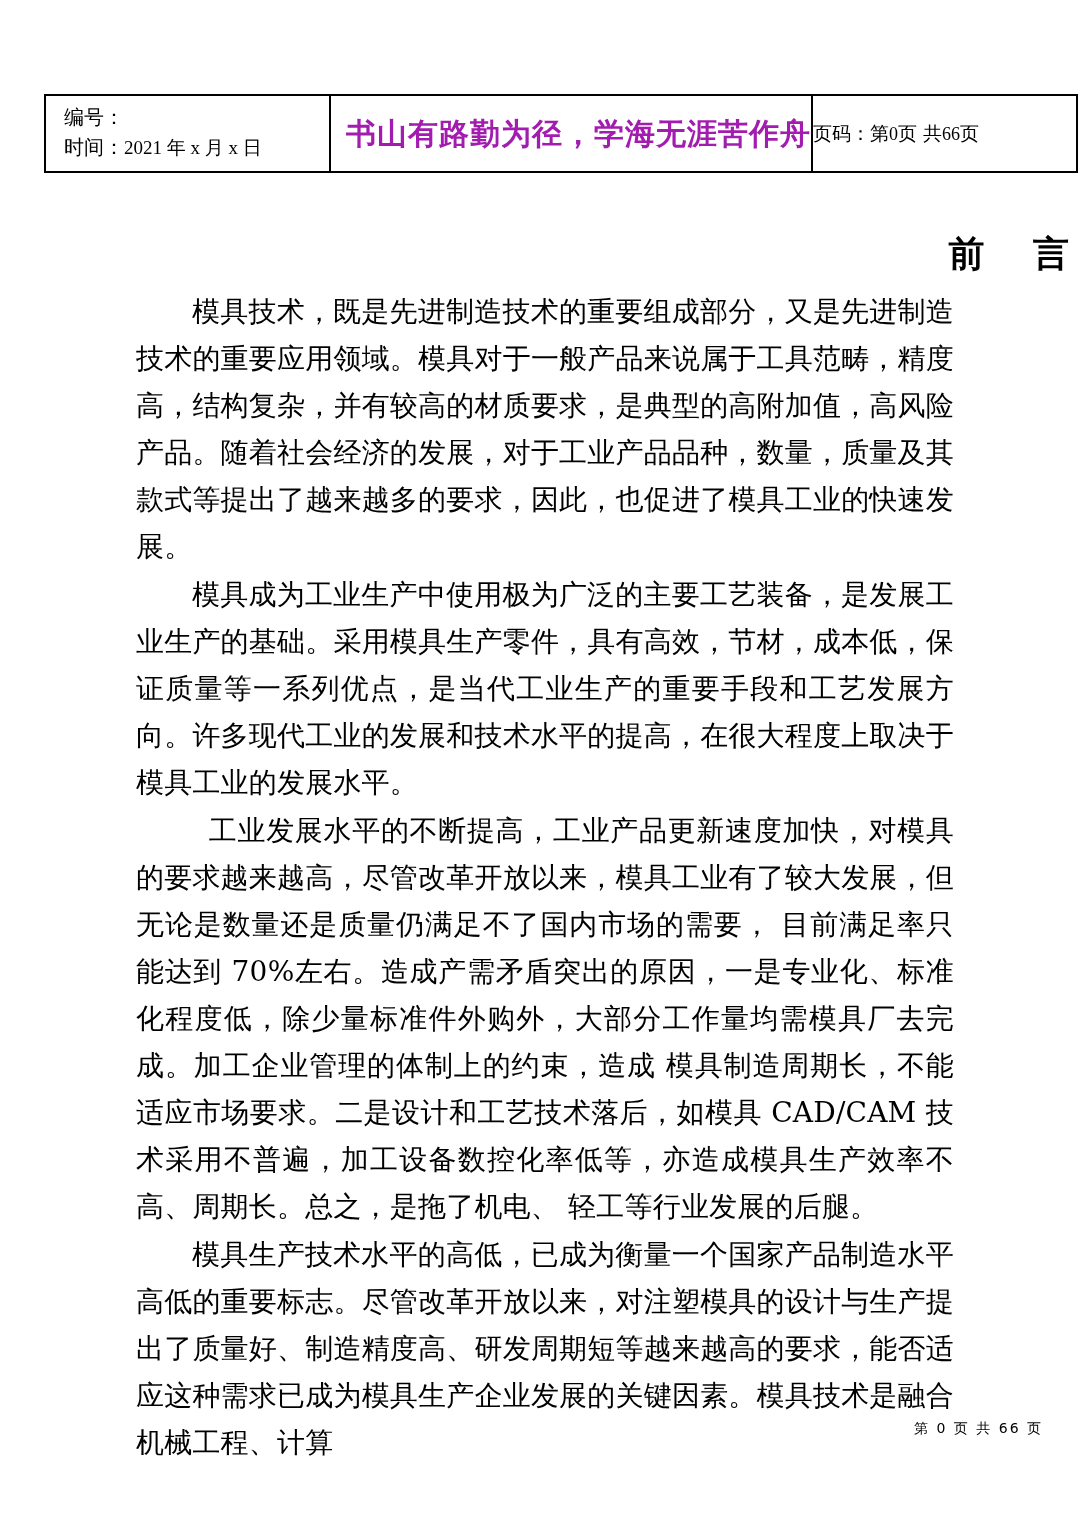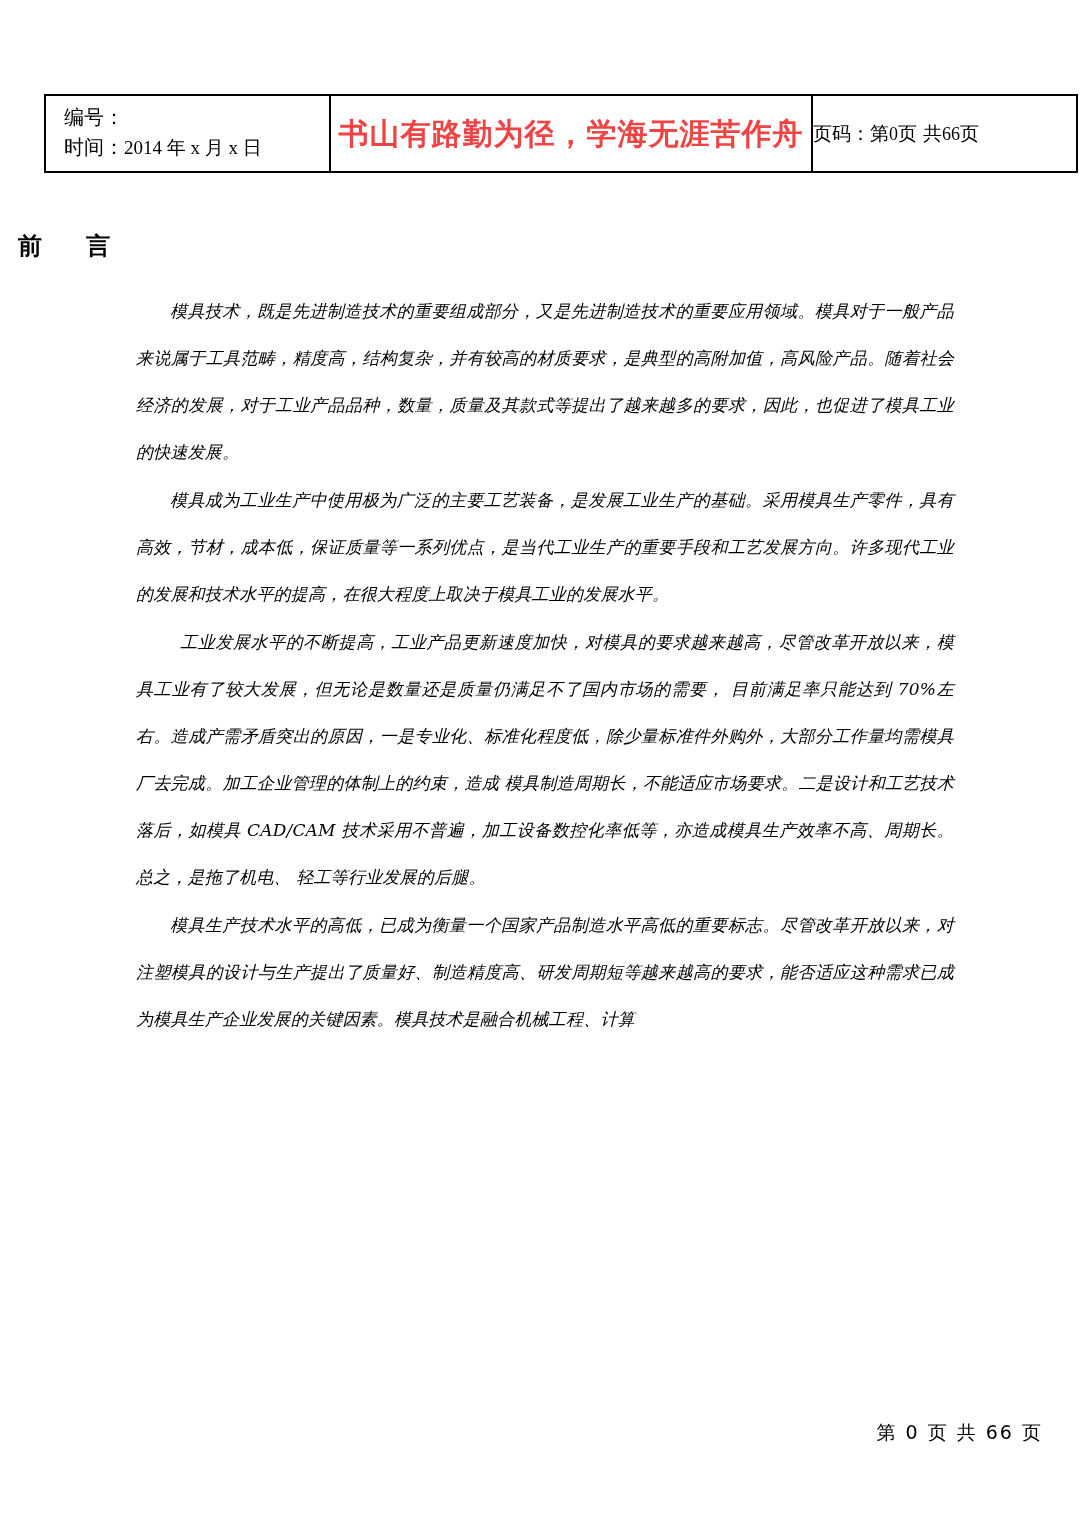--- a/index.html
+++ b/index.html
@@ -59,95 +59,95 @@
     font-size: 20px;
     line-height: 30px;
     white-space: nowrap;
   }
   .hdr-line .num {
     font-family: "Liberation Serif", "DejaVu Serif", serif;
     font-size: 19px;
   }
 
   .motto {
-    color: #ef4444;
+    color: #a21caf;
     font-family: "DejaVu Serif", "Liberation Serif", serif;
     font-weight: bold;
     font-size: 30px;
     letter-spacing: 1px;
     line-height: 48px;
     white-space: nowrap;
+    text-align: right;
   }
 
   .pageno {
     font-family: "DejaVu Sans", "Liberation Sans", sans-serif;
     font-size: 19px;
     white-space: nowrap;
   }
   .pageno .n {
     font-family: "Liberation Serif", "DejaVu Serif", serif;
     font-size: 18px;
   }
 
   
   .doc-title {
     position: absolute;
     left: 0;
     top: 214px;
     width: 1087px;
-    text-align: left;
+    text-align: right;
     font-family: "DejaVu Sans", "Liberation Sans", sans-serif;
     font-weight: bold;
-    font-size: 24px;
+    font-size: 36px;
     letter-spacing: 18px;
     text-indent: 18px;
   }
 
   .body-text {
     position: absolute;
     left: 136px;
     top: 272px;
     width: 818px;
   }
   .para {
-    font-size: 17px;
+    font-size: 28px;
     line-height: 47px;
     text-align: justify;
     text-justify: inter-ideograph;
     text-indent: 2em;
     margin: 0 0 1px 0;
     letter-spacing: 0.2px;
-    font-style: italic;
   }
   .para.indent3 {
     text-indent: 2.6em;
   }
 
   .footer {
     position: absolute;
     left: 0;
     top: 1404px;
     width: 1043px;
     text-align: right;
     font-family: "DejaVu Sans", "Liberation Sans", sans-serif;
-    font-size: 19px;
+    font-size: 14px;
     letter-spacing: 2px;
   }
 </style>
 </head>
 <body>
 
 <div class="page">
 
   <table class="header-table">
     <tbody>
         <tr>
       <td class="cell-left">
         <div class="hdr-line">编号：</div>
-        <div class="hdr-line"><span>时间：</span><span class="num">2014 年 x 月 x 日</span></div>
+        <div class="hdr-line"><span>时间：</span><span class="num">2021 年 x 月 x 日</span></div>
       </td>
       <td class="cell-mid">
         <div class="motto">书山有路勤为径，学海无涯苦作舟</div>
       </td>
       <td class="cell-right">
         <div class="pageno"><span>页码：第</span><span class="n">0</span><span>页  共</span><span class="n">66</span><span>页</span></div>
       </td>
     </tr>
   </tbody>
     </table>

